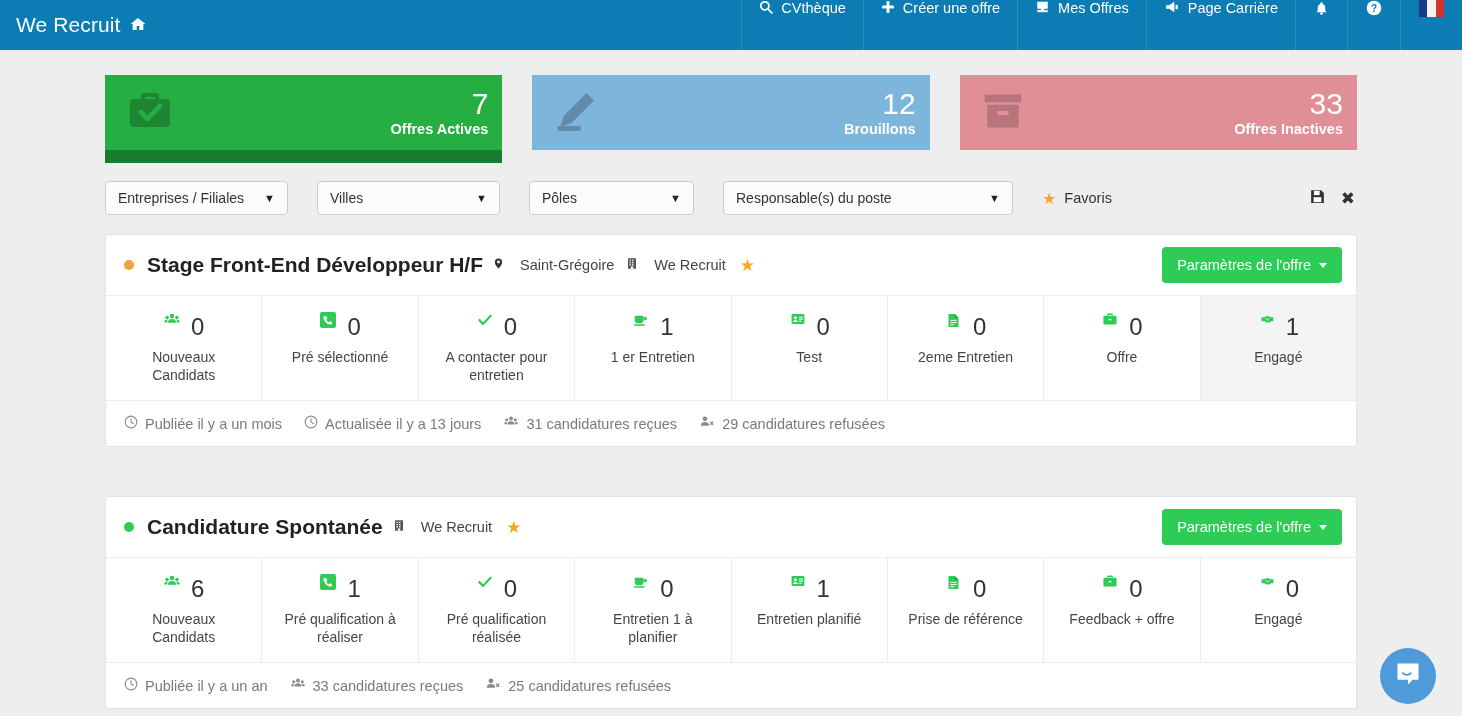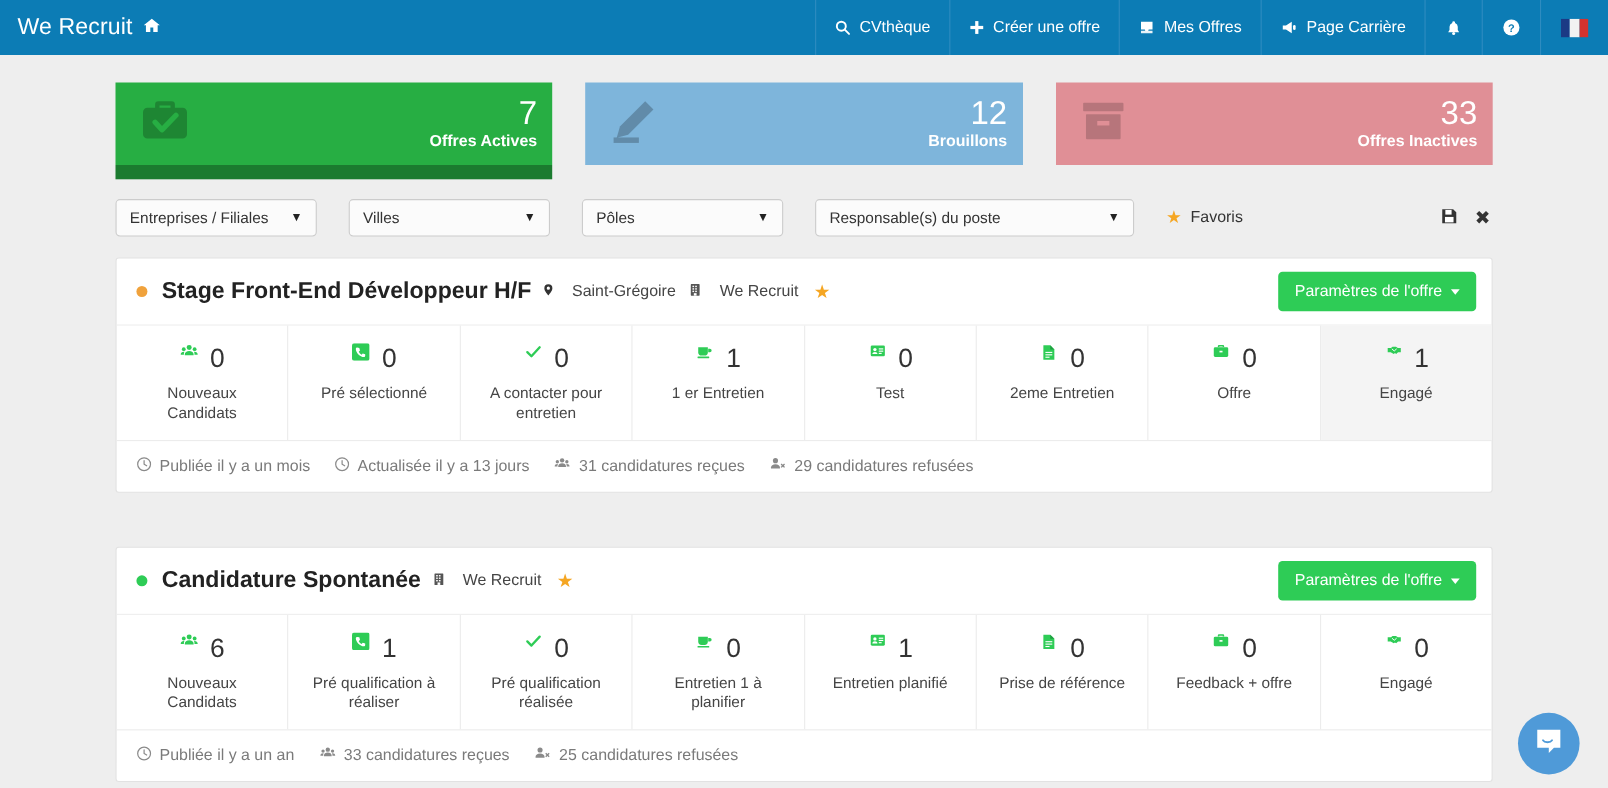--- a/index.html
+++ b/index.html
@@ -20,21 +20,21 @@
     color: #ffffff;
   }
   .brand {
     display: flex; align-items: center; gap: 9px;
     padding: 0 18px 0 16px;
     font-size: 21px;
     letter-spacing: .1px;
   }
   .navspacer { flex: 1 1 auto; }
   .navitem {
-    display: flex; align-items: center; gap: 8px;
+    display: flex; align-items: flex-start; gap: 8px;
     padding: 0 17px;
     font-size: 14.5px;
     border-left: 1px solid #2f8cc0;
     white-space: nowrap;
     cursor: pointer;
   }
   .navitem:last-child { border-right: none; }
   .navitem.icononly { padding: 0 18px; }
   .navitem svg { display: block; }
   .flag {
@@ -98,21 +98,21 @@
     justify-content: space-between;
     padding: 0 12px;
     font-size: 14px;
     color: #333;
     cursor: pointer;
     margin-right: 29px;
   }
   .selbox .cv { margin-left: 14px; font-size: 11px; color: #222; }
   .sel-w1 { width: 183px; }
   .sel-w2 { width: 183px; }
-  .sel-w3 { width: 183px; }
+  .sel-w3 { width: 165px; }
   .sel-w4 { width: 290px; }
   .favoris {
     display: flex; align-items: center; gap: 8px;
     font-size: 14.5px; color: #333;
     cursor: pointer;
   }
   .star { color: #f5a623; font-size: 16px; }
   .filter-actions {
     margin-left: auto;
     display: flex; align-items: center; gap: 15px;

